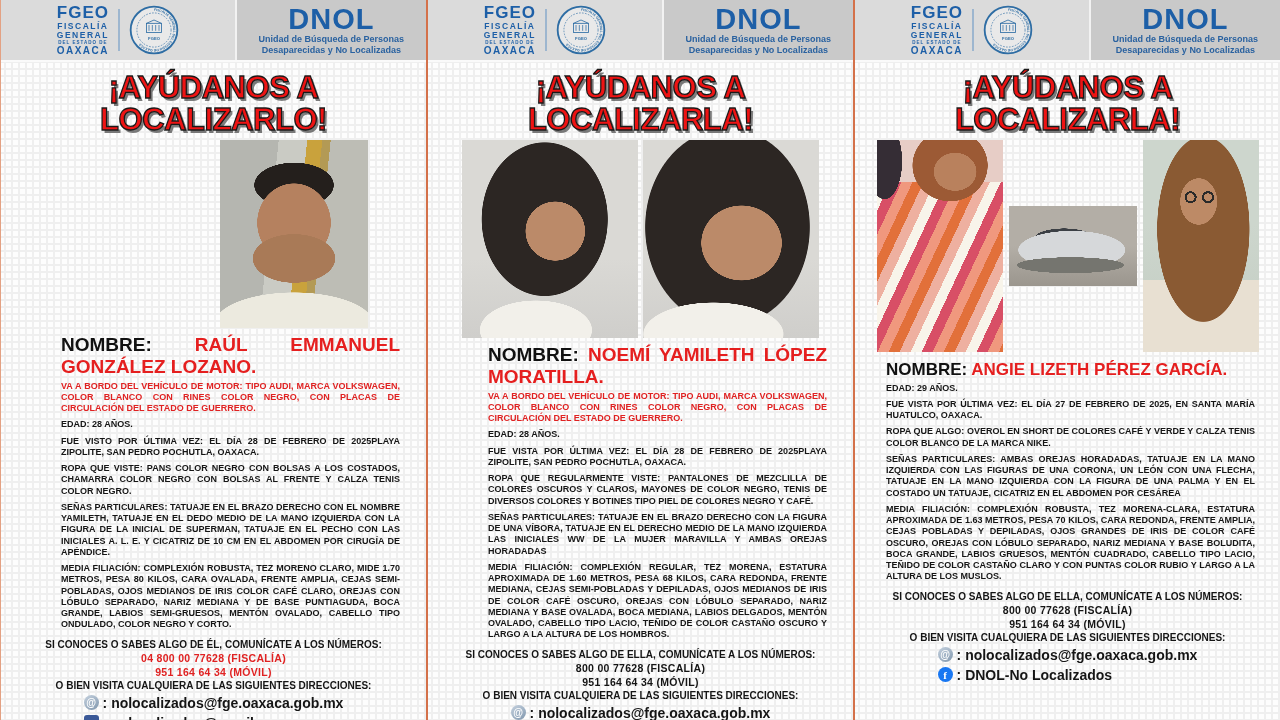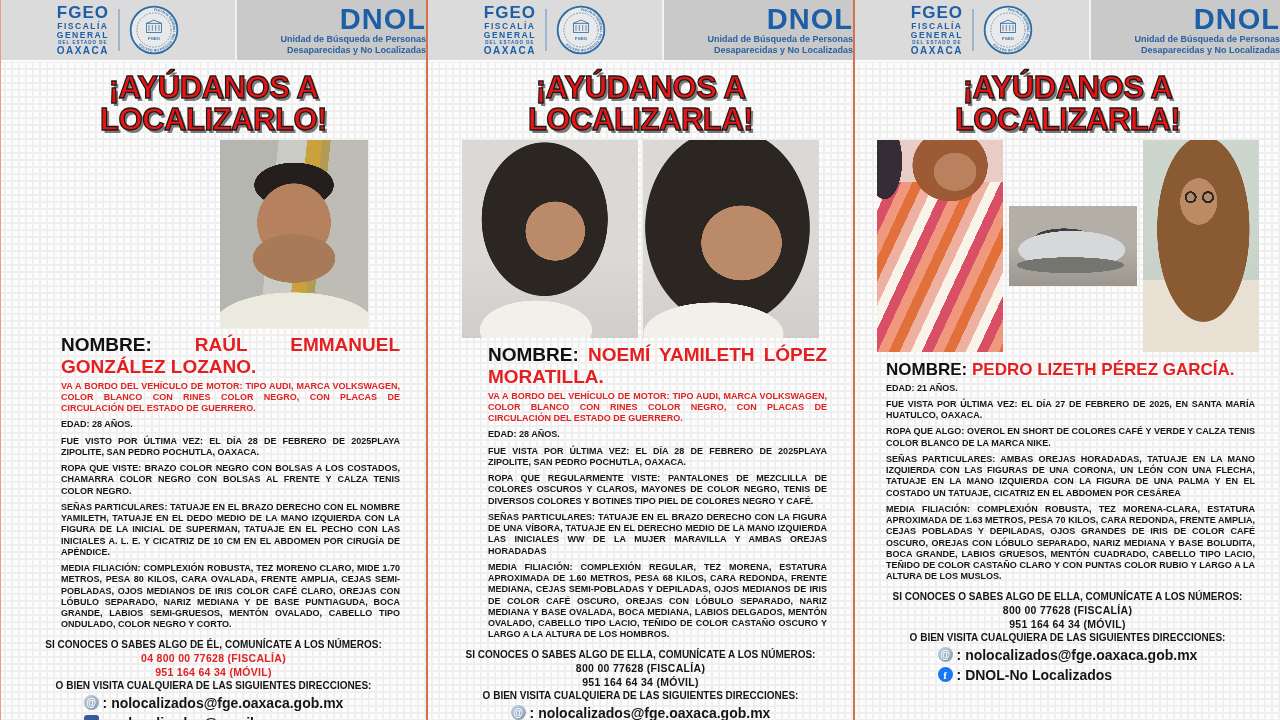--- a/index.html
+++ b/index.html
@@ -25,21 +25,21 @@
   .poster:first-child { border-left:1px solid #e3a183; }
 
   
   .bar { display:flex; height:62px; flex:0 0 62px; border-bottom:2px solid #fafafa; }
   .bar-left {
     flex:0 0 55%; background:#dbdbdb;
     display:flex; align-items:center; justify-content:center; gap:9px;
   }
   .bar-right {
     flex:1; background:#c9c9c9; border-left:2px solid #f2f2f2;
-    display:flex; flex-direction:column; align-items:flex-end; justify-content:center;
+    display:flex; flex-direction:column; align-items:center; justify-content:center;
   }
   .fgeo { color:#1d5fa7; text-align:center; line-height:1; }
   .fgeo-acronym { font-size:17px; font-weight:bold; letter-spacing:1px; }
   .fgeo-l1, .fgeo-l2 { font-size:8.5px; font-weight:bold; letter-spacing:1.5px; margin-top:1px; }
   .fgeo-l3 { font-size:4.5px; font-weight:bold; letter-spacing:1px; margin-top:1px; }
   .fgeo-l4 { font-size:10px; font-weight:bold; letter-spacing:1.5px; margin-top:1px; }
   .vrule { width:2px; height:42px; background:#9db6cf; }
   .seal-svg { width:50px; height:50px; }
   .dnol-acronym { font-size:29px; font-weight:bold; color:#1d5fa7; letter-spacing:1px; line-height:1; }
   .dnol-sub { font-size:9px; font-weight:bold; color:#2a62a0; line-height:1.2; }
@@ -183,21 +183,21 @@
     <div class="photos">
       <div class="ph ph-man"></div>
       <div class="ph ph-man no-cap"></div>
     </div>
 
     <div class="content">
       <p class="name-line"><span class="nlabel">NOMBRE:</span> <span class="nvalue">RAÚL EMMANUEL GONZÁLEZ LOZANO.</span></p>
       <p class="red-text">VA A BORDO DEL VEHÍCULO DE MOTOR: TIPO AUDI, MARCA VOLKSWAGEN, COLOR BLANCO CON RINES COLOR NEGRO, CON PLACAS DE CIRCULACIÓN DEL ESTADO DE GUERRERO.</p>
       <p>EDAD: 28 AÑOS.</p>
       <p>FUE VISTO POR ÚLTIMA VEZ: EL DÍA 28 DE FEBRERO DE 2025PLAYA ZIPOLITE, SAN PEDRO POCHUTLA, OAXACA.</p>
-      <p>ROPA QUE VISTE: BRAZO COLOR NEGRO CON BOLSAS A LOS COSTADOS, CHAMARRA COLOR NEGRO CON BOLSAS AL FRENTE Y CALZA TENIS COLOR NEGRO.</p>
+      <p>ROPA QUE VISTE: PANS COLOR NEGRO CON BOLSAS A LOS COSTADOS, CHAMARRA COLOR NEGRO CON BOLSAS AL FRENTE Y CALZA TENIS COLOR NEGRO.</p>
       <p>SEÑAS PARTICULARES: TATUAJE EN EL BRAZO DERECHO CON EL NOMBRE YAMILETH, TATUAJE EN EL DEDO MEDIO DE LA MANO IZQUIERDA CON LA FIGURA DE LA INICIAL DE SUPERMAN, TATUAJE EN EL PECHO CON LAS INICIALES A. L. E. Y CICATRIZ DE 10 CM EN EL ABDOMEN POR CIRUGÍA DE APÉNDICE.</p>
       <p>MEDIA FILIACIÓN: COMPLEXIÓN ROBUSTA, TEZ MORENO CLARO, MIDE 1.70 METROS, PESA 80 KILOS, CARA OVALADA, FRENTE AMPLIA, CEJAS SEMI-POBLADAS, OJOS MEDIANOS DE IRIS COLOR CAFÉ CLARO, OREJAS CON LÓBULO SEPARADO, NARIZ MEDIANA Y DE BASE PUNTIAGUDA, BOCA GRANDE, LABIOS SEMI-GRUESOS, MENTÓN OVALADO, CABELLO TIPO ONDULADO, COLOR NEGRO Y CORTO.</p>
     </div>
 
     <div class="contact">
       <p class="c-intro">SI CONOCES O SABES ALGO DE ÉL, COMUNÍCATE A LOS NÚMEROS:</p>
       <p class="phone red">04 800 00 77628 (FISCALÍA)</p>
       <p class="phone red">951 164 64 34 (MÓVIL)</p>
       <p class="c-intro">O BIEN VISITA CUALQUIERA DE LAS SIGUIENTES DIRECCIONES:</p>
       <div class="icon-rows">
@@ -312,22 +312,22 @@
 
     <h1 class="headline">¡AYÚDANOS A LOCALIZARLA!</h1>
 
     <div class="photos">
       <div class="ph ph-swirl"></div>
       <div class="ph ph-car"></div>
       <div class="ph ph-w3"></div>
     </div>
 
     <div class="content">
-      <p class="name-line"><span class="nlabel">NOMBRE:</span> <span class="nvalue">PEDRO LIZETH PÉREZ GARCÍA.</span></p>
-      <p>EDAD: 21 AÑOS.</p>
+      <p class="name-line"><span class="nlabel">NOMBRE:</span> <span class="nvalue">ANGIE LIZETH PÉREZ GARCÍA.</span></p>
+      <p>EDAD: 29 AÑOS.</p>
       <p>FUE VISTA POR ÚLTIMA VEZ: EL DÍA 27 DE FEBRERO DE 2025, EN SANTA MARÍA HUATULCO, OAXACA.</p>
       <p>ROPA QUE ALGO: OVEROL EN SHORT DE COLORES CAFÉ Y VERDE Y CALZA TENIS COLOR BLANCO DE LA MARCA NIKE.</p>
       <p>SEÑAS PARTICULARES: AMBAS OREJAS HORADADAS, TATUAJE EN LA MANO IZQUIERDA CON LAS FIGURAS DE UNA CORONA, UN LEÓN CON UNA FLECHA, TATUAJE EN LA MANO IZQUIERDA CON LA FIGURA DE UNA PALMA Y EN EL COSTADO UN TATUAJE, CICATRIZ EN EL ABDOMEN POR CESÁREA</p>
       <p>MEDIA FILIACIÓN: COMPLEXIÓN ROBUSTA, TEZ MORENA-CLARA, ESTATURA APROXIMADA DE 1.63 METROS, PESA 70 KILOS, CARA REDONDA, FRENTE AMPLIA, CEJAS POBLADAS Y DEPILADAS, OJOS GRANDES DE IRIS DE COLOR CAFÉ OSCURO, OREJAS CON LÓBULO SEPARADO, NARIZ MEDIANA Y BASE BOLUDITA, BOCA GRANDE, LABIOS GRUESOS, MENTÓN CUADRADO, CABELLO TIPO LACIO, TEÑIDO DE COLOR CASTAÑO CLARO Y CON PUNTAS COLOR RUBIO Y LARGO A LA ALTURA DE LOS MUSLOS.</p>
     </div>
 
     <div class="contact">
       <p class="c-intro">SI CONOCES O SABES ALGO DE ELLA, COMUNÍCATE A LOS NÚMEROS:</p>
       <p class="phone">800 00 77628 (FISCALÍA)</p>
       <p class="phone">951 164 64 34 (MÓVIL)</p>

